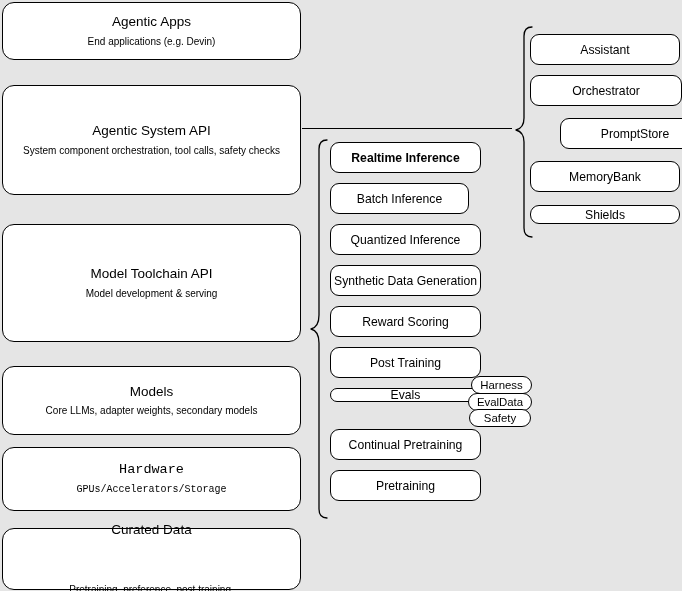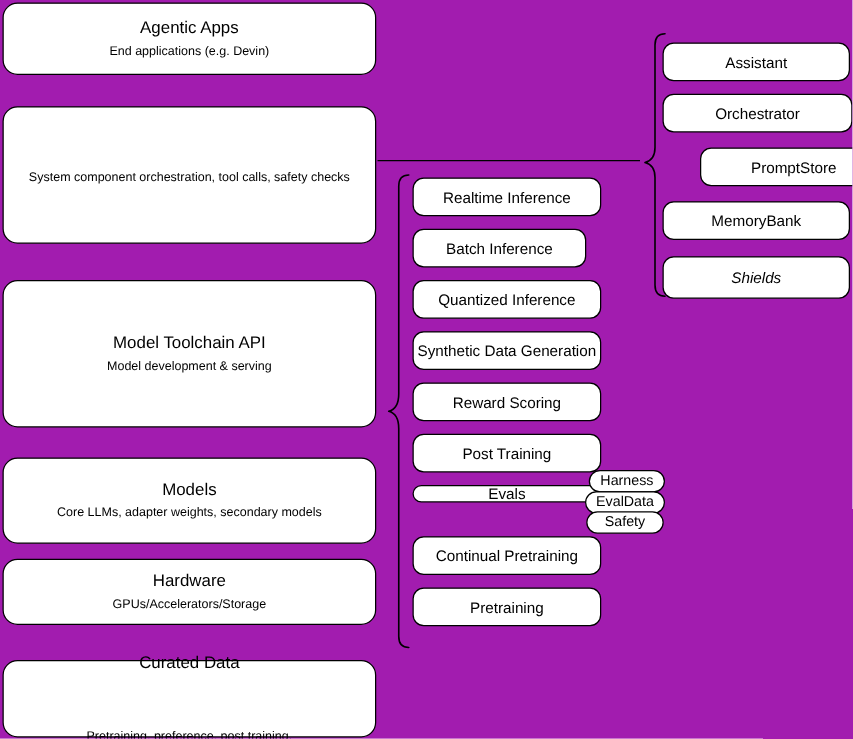--- a/index.html
+++ b/index.html
@@ -4,21 +4,21 @@
 <style>
   html, body {
     margin: 0;
     padding: 0;
     background: #ffffff;
   }
   #canvas {
     position: relative;
     width: 682px;
     height: 591px;
-    background: #a21caf;
+    background: #e5e5e5;
     font-family: "Liberation Sans", sans-serif;
     overflow: hidden;
   }
 
   
   .box {
     position: absolute;
     box-sizing: border-box;
     border: 1.3px solid #000000;
     border-radius: 12px;
@@ -99,54 +99,55 @@
 <body>
 
 <div id="canvas">
 
   <div class="box" style="left:2px; top:2px; width:299px; height:58px;">
     <div class="title">Agentic Apps</div>
     <div class="subtitle">End applications (e.g. Devin)</div>
   </div>
 
   <div class="box" style="left:2px; top:85px; width:299px; height:110px;">
+    <div class="title">Agentic System API</div>
     <div class="subtitle">System component orchestration, tool calls, safety checks</div>
   </div>
 
   <div class="box" style="left:2px; top:224px; width:299px; height:118px;">
     <div class="title">Model Toolchain API</div>
     <div class="subtitle">Model development &amp; serving</div>
   </div>
 
   <div class="box" style="left:2px; top:366px; width:299px; height:69px;">
     <div class="title">Models</div>
     <div class="subtitle">Core LLMs, adapter weights, secondary models</div>
   </div>
 
-  <div class="box" style="left:2px; top:447px; width:299px; height:53px;">
+  <div class="box" style="left:2px; top:447px; width:299px; height:64px;font-family:Liberation Mono, monospace;">
     <div class="title">Hardware</div>
     <div class="subtitle">GPUs/Accelerators/Storage</div>
   </div>
 
   <div class="box" style="left:2px; top:528px; width:299px; height:62px;gap:40px;">
     <div class="title">Curated Data</div>
     <div class="subtitle">Pretraining, preference, post training.</div>
   </div>
 
   <div class="hline" style="left:302px; top:128px; width:210px;"></div>
 
   <svg class="bracket" style="left:303px; top:138px;" width="25" height="382" viewBox="0 0 25 382">
     <path d="M24 2 Q16 2 16 11 L16 177 Q16 189 8 191 Q16 193 16 205 L16 371 Q16 380 24 380"></path>
   </svg>
 
   <svg class="bracket" style="left:508px; top:25px;" width="25" height="214" viewBox="0 0 25 214">
     <path d="M24 2 Q16 2 16 11 L16 93 Q16 103 8 105 Q16 107 16 117 L16 203 Q16 212 24 212"></path>
   </svg>
 
-  <div class="chip" style="left:330px; top:142px; width:151px; height:31px;">
+  <div class="chip" style="left:330px; top:142px; width:151px; height:31px;font-weight:bold;">
     <span>Realtime Inference</span>
   </div>
   <div class="chip" style="left:330px; top:183px; width:139px; height:31px;">
     <span>Batch Inference</span>
   </div>
   <div class="chip" style="left:330px; top:224px; width:151px; height:31px;">
     <span>Quantized Inference</span>
   </div>
   <div class="chip" style="left:330px; top:265px; width:151px; height:31px;">
     <span>Synthetic Data Generation</span>
@@ -182,17 +183,17 @@
   </div>
   <div class="chip" style="left:530px; top:75px; width:152px; height:31px;">
     <span>Orchestrator</span>
   </div>
   <div class="chip" style="left:560px; top:118px; width:150px; height:31px;">
     <span>PromptStore</span>
   </div>
   <div class="chip" style="left:530px; top:161px; width:150px; height:31px;">
     <span>MemoryBank</span>
   </div>
-  <div class="chip" style="left:530px; top:205px; width:150px; height:34px;font-style:italic;">
+  <div class="chip" style="left:530px; top:205px; width:150px; height:19px;">
     <span>Shields</span>
   </div>
 
 </div>
 
 </body></html>

